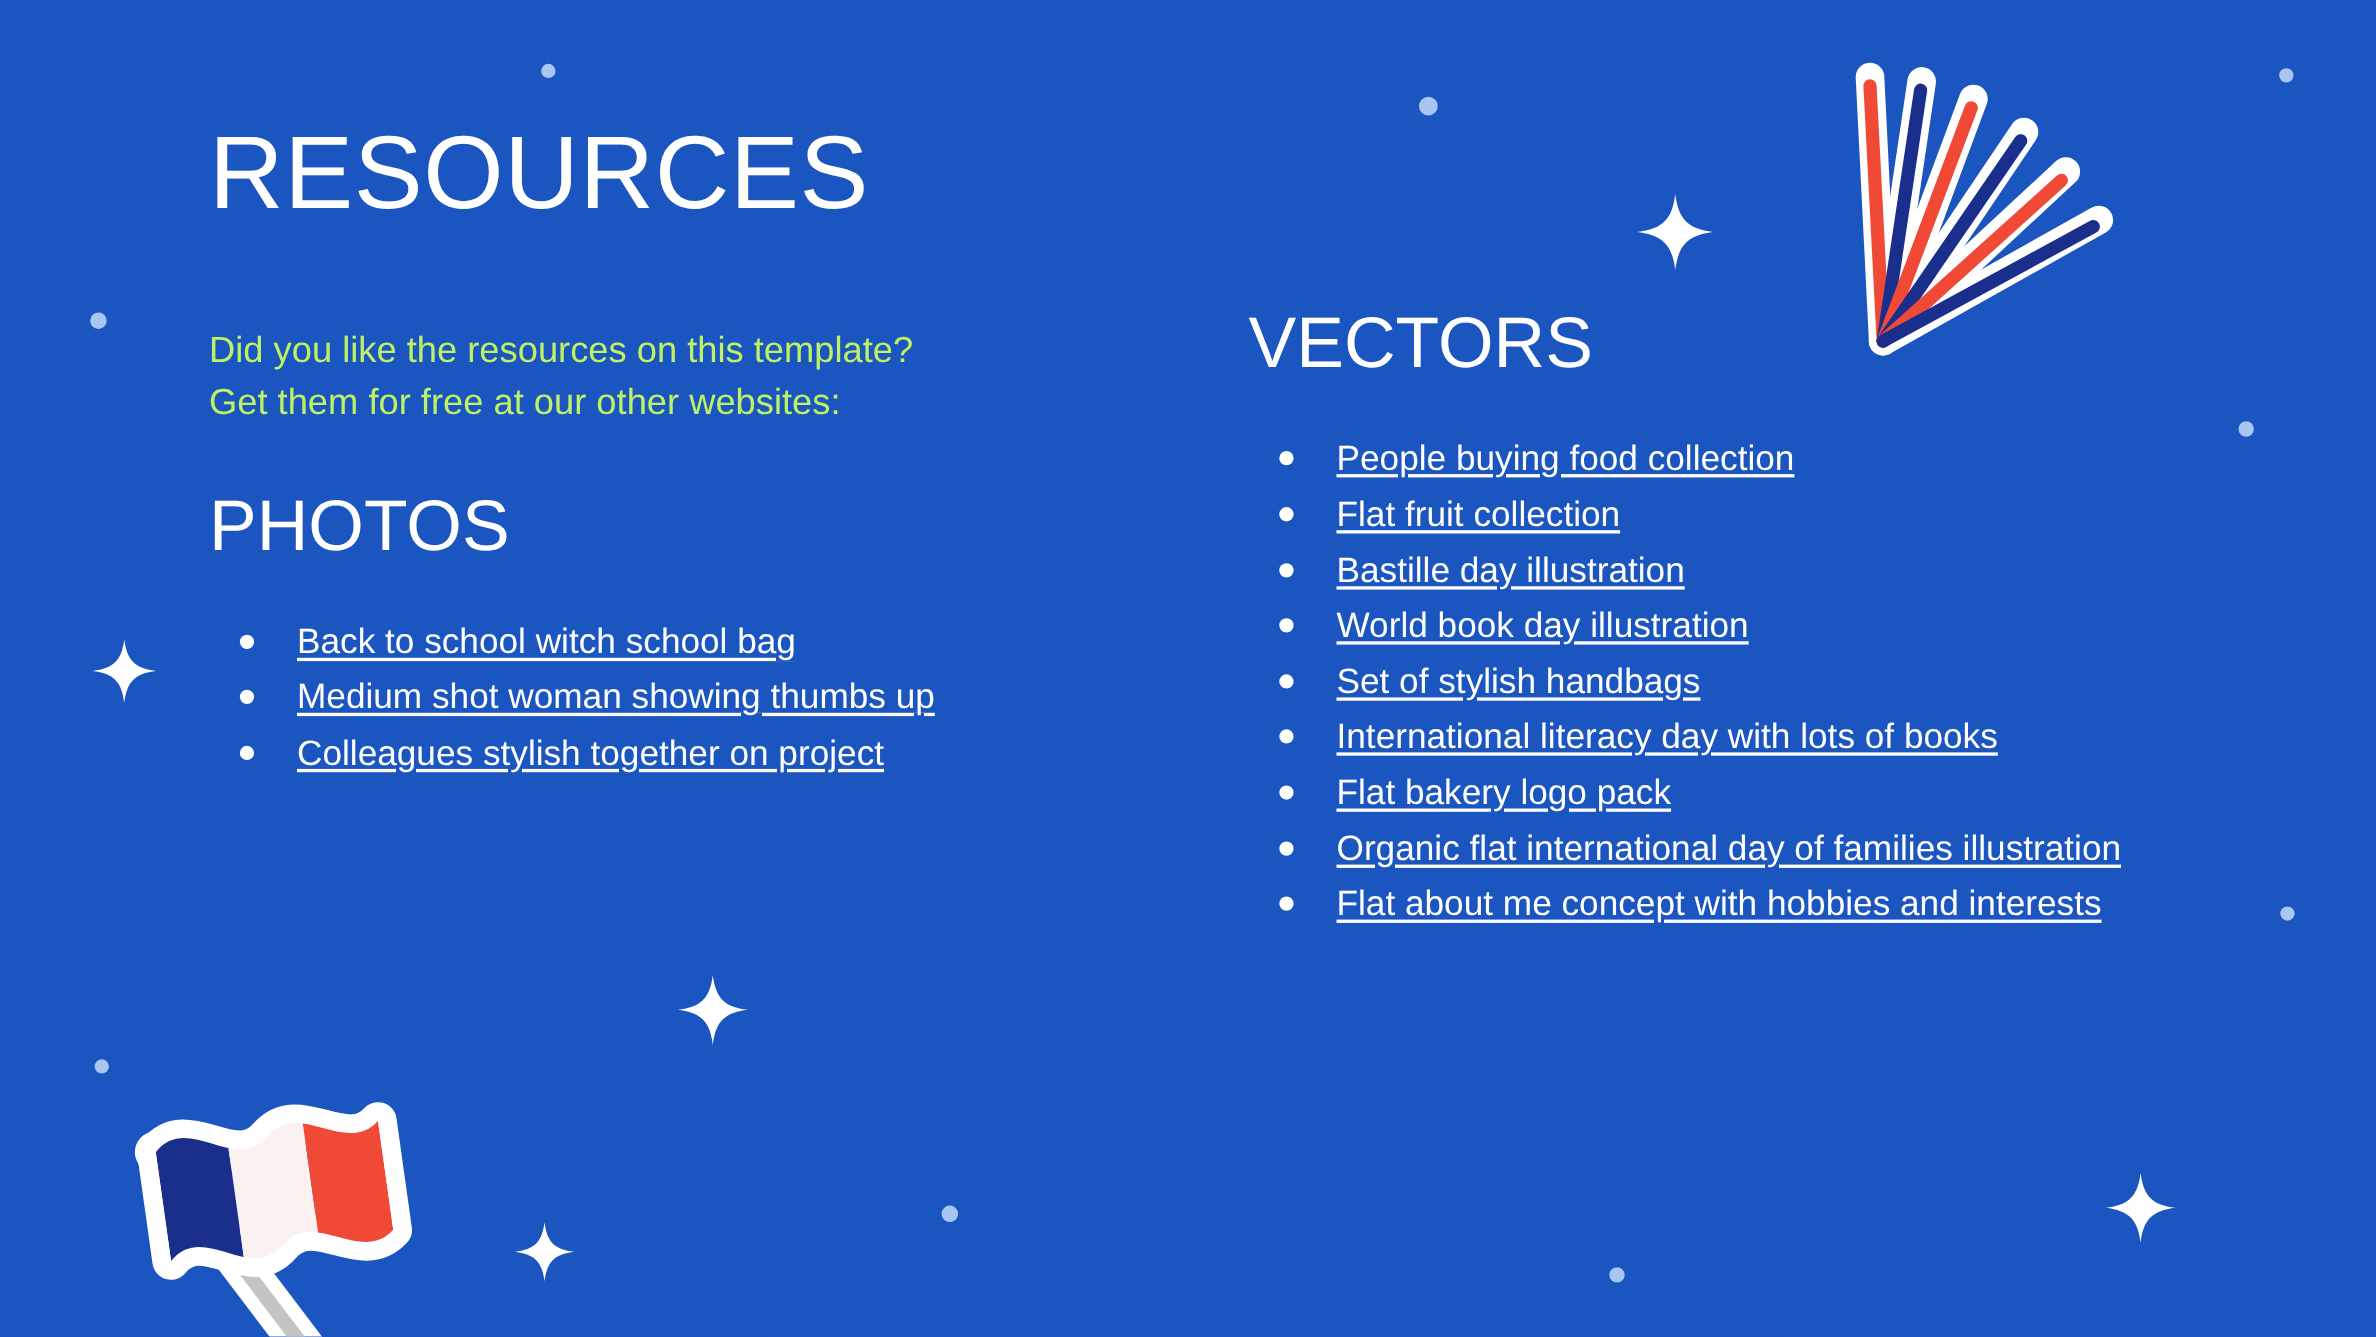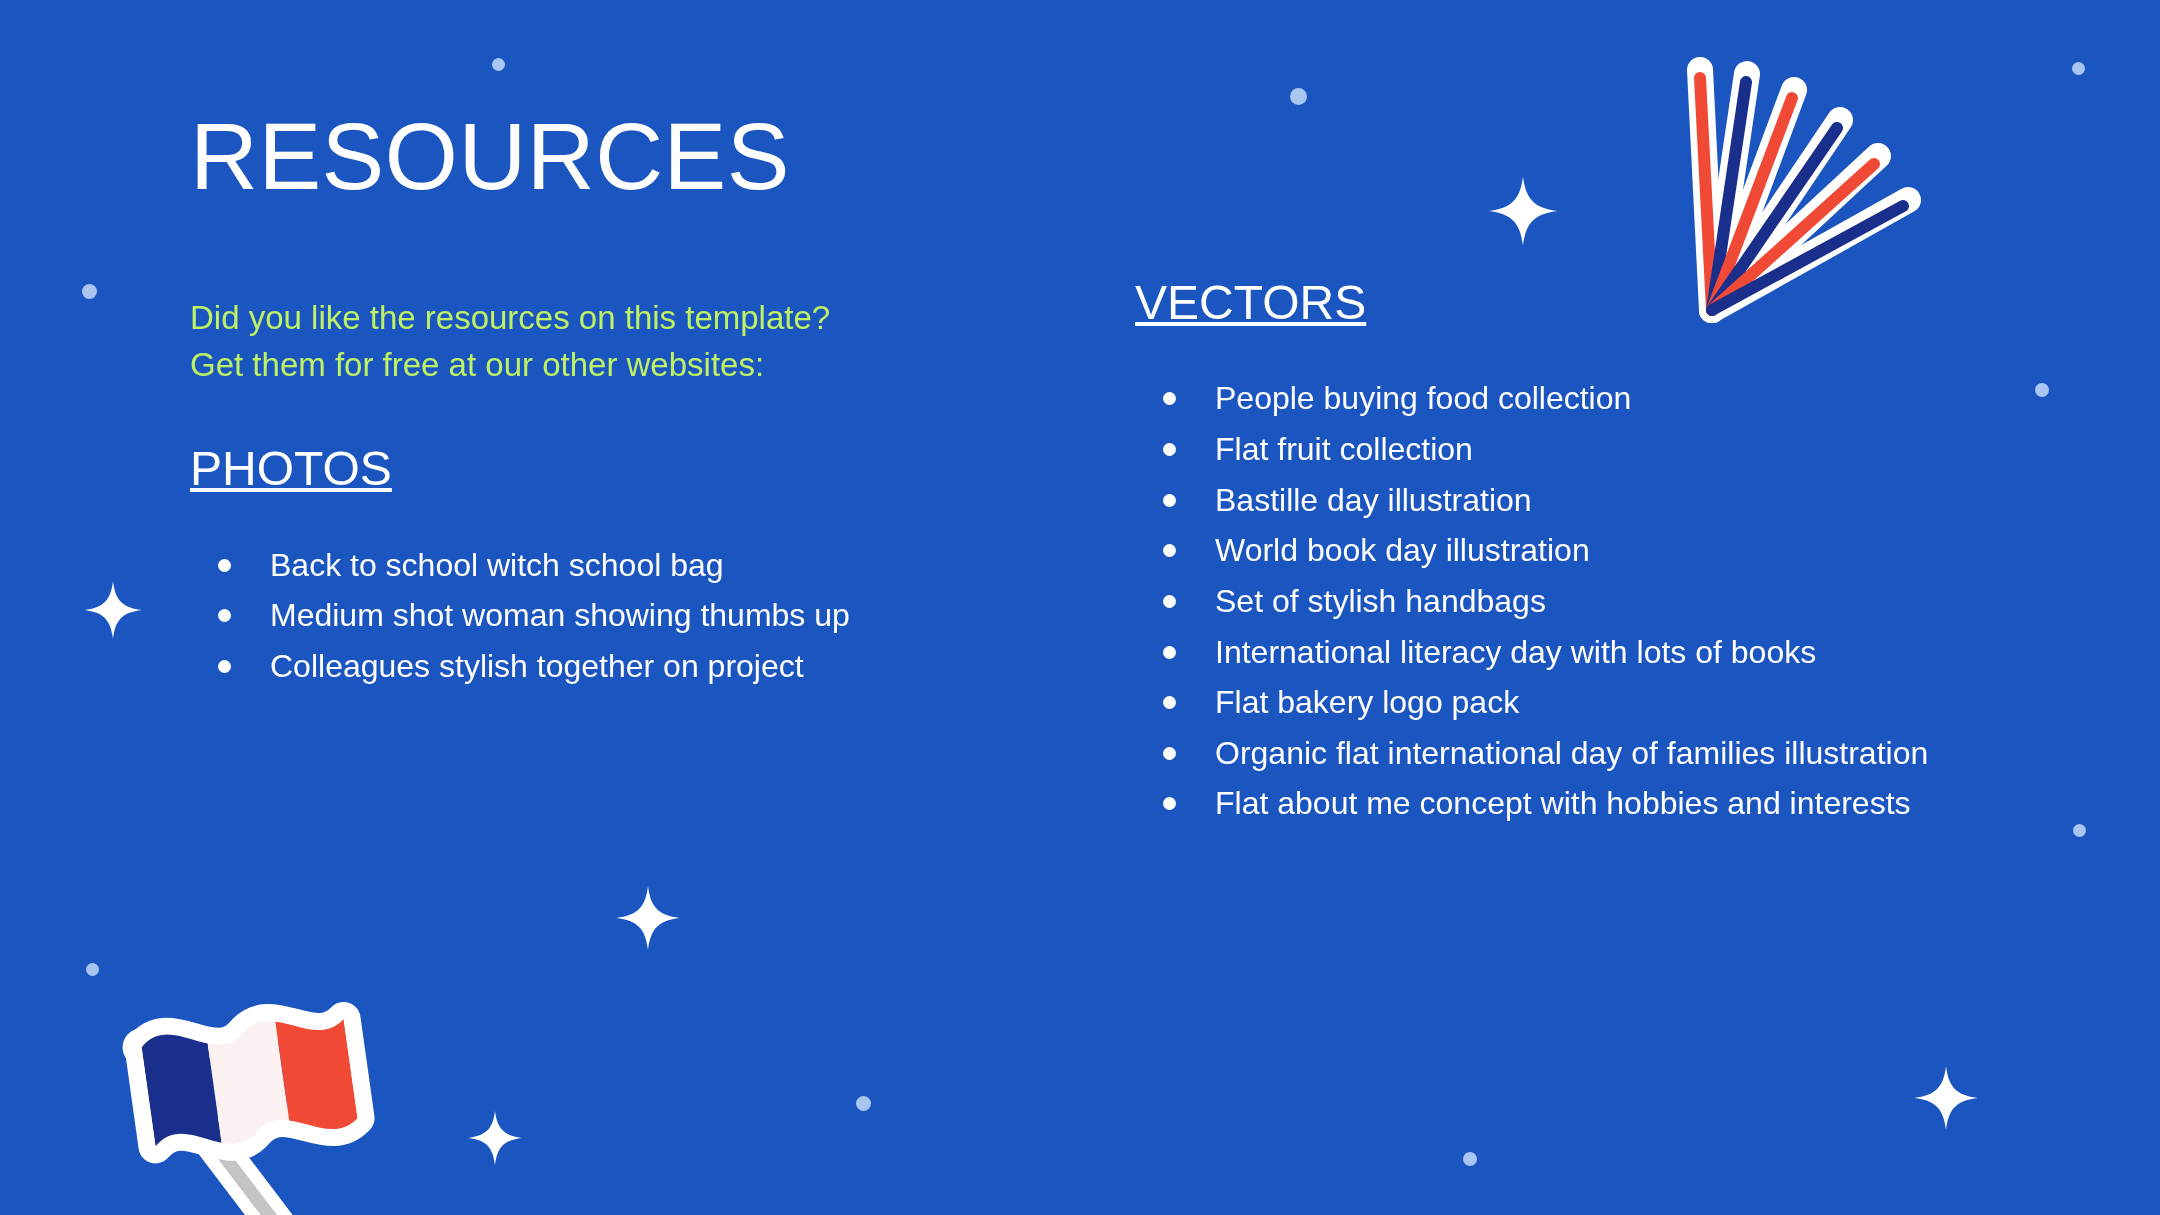--- a/index.html
+++ b/index.html
@@ -76,26 +76,25 @@
   }
 
   .lede {
     font-size: 33px;
     line-height: 1.42;
     margin: 0 0 56px 0;
     color: #bef264;
   }
 
   .title-sub {
-    font-size: 48px;
+    font-size: 65px;
     line-height: 1.05;
     font-weight: 400;
     margin: 0 0 46px 0;
     color: #ffffff;
-    text-decoration: underline;
   }
 
   ul.link-list {
     list-style: none;
     margin: 0;
     padding: 0;
   }
   ul.link-list li {
     position: relative;
     font-size: 32px;
@@ -107,20 +106,21 @@
     position: absolute;
     left: 28px;
     top: 18px;
     width: 13px;
     height: 13px;
     border-radius: 50%;
     background: #ffffff;
   }
   ul.link-list li .link {
     color: #ffffff;
+    text-decoration: underline;
     text-underline-offset: 4px;
     cursor: pointer;
     margin-top: 36px;
   }
 
   .col-right ul.link-list li {
     font-size: 32px;
     line-height: 1.52;
   }
 </style>

